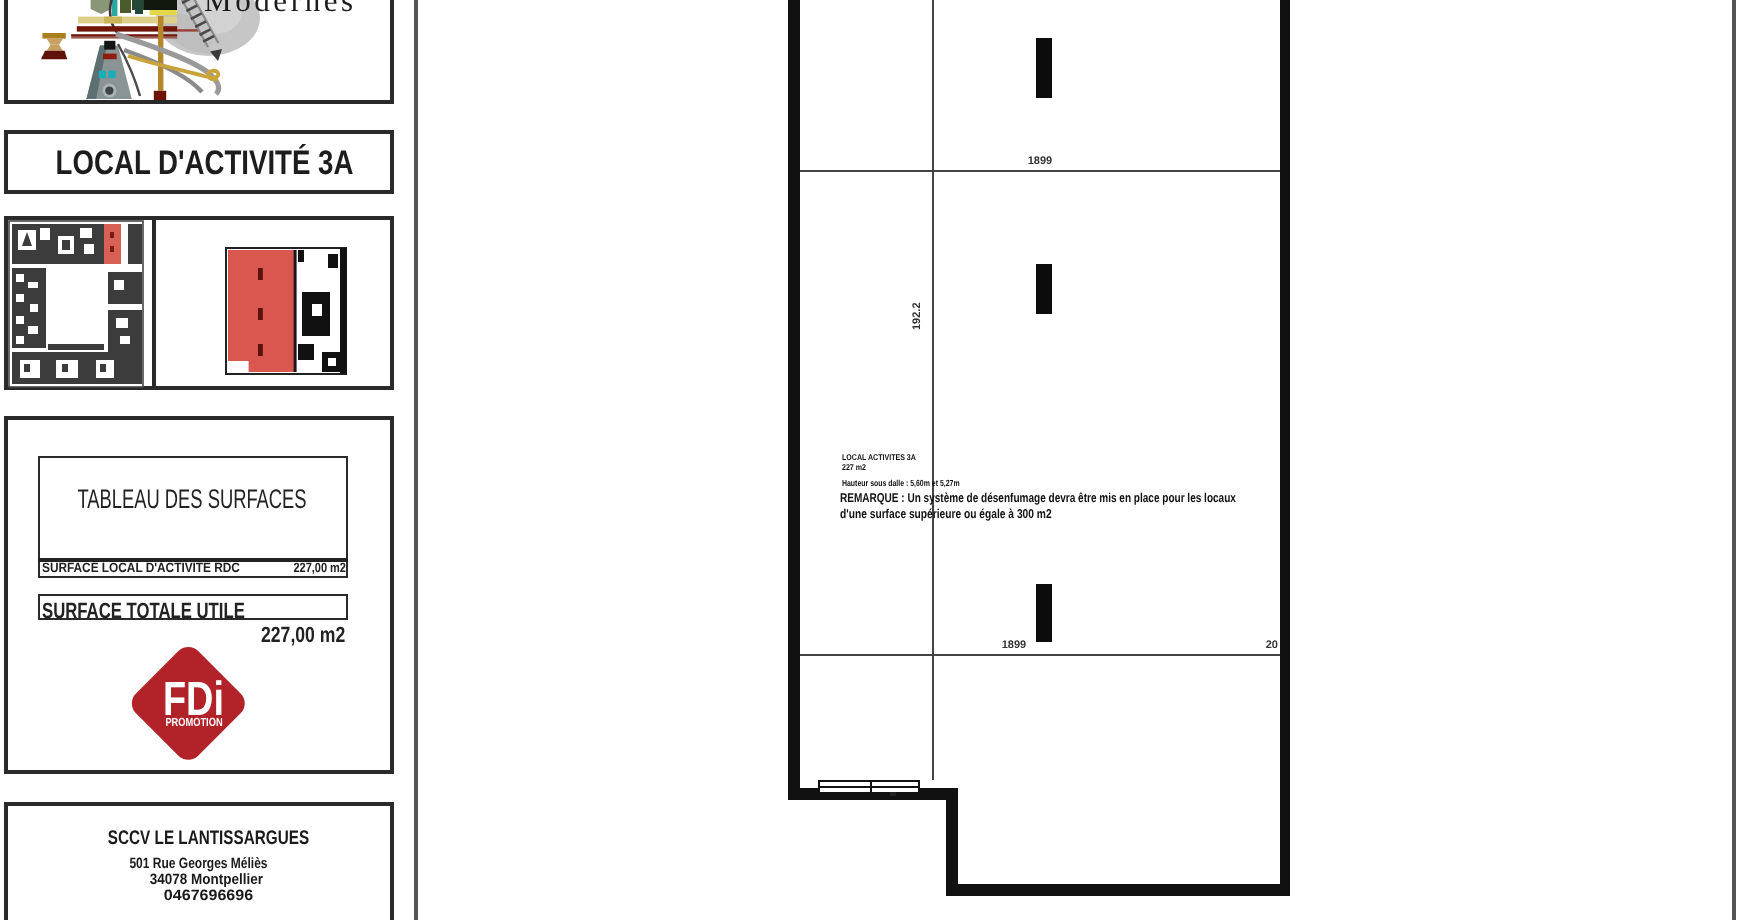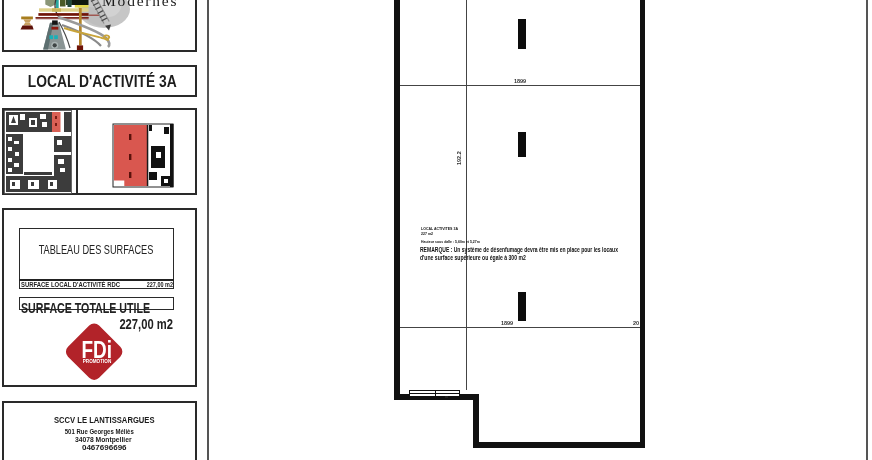--- a/index.html
+++ b/index.html
@@ -165,21 +165,21 @@
 <div class="box" style="left:18.5px;top:228px;width:155.5px;height:61px;border-width:1.5px;"></div>
 
 <div class="abs" style="left:-3.75px;top:241.5px;width:200px;text-align:center;font-size:13.5px;color:#222;white-space:nowrap;transform:scaleX(0.68);">TABLEAU DES SURFACES</div>
 
 <div class="abs" style="left:19px;top:279px;width:154.5px;height:1.8px;background:#222;"></div>
 
 <div class="abs" style="left:20.5px;top:281px;width:152px;font-size:6.7px;font-weight:bold;color:#222;"><span style="display:inline-block;transform:scaleX(0.885);transform-origin:0 0;white-space:nowrap;">SURFACE LOCAL D'ACTIVITÉ RDC</span><span style="float:right;display:inline-block;transform:scaleX(0.82);transform-origin:100% 0;white-space:nowrap;">227,00 m2</span></div>
 
 <div class="box" style="left:18.5px;top:296.5px;width:155.5px;height:13px;border-width:1.5px;"></div>
 
-<div class="abs" style="left:20.5px;top:299.5px;width:152px;font-size:14px;font-weight:bold;color:#222;"><span style="display:inline-block;transform:scaleX(0.76);transform-origin:0 0;white-space:nowrap;">SURFACE TOTALE UTILE</span><span style="float:right;display:inline-block;transform:scaleX(0.8);transform-origin:100% 0;white-space:nowrap;">227,00 m2</span></div>
+<div class="abs" style="left:20.5px;top:299.5px;width:152px;font-size:11px;font-weight:bold;color:#222;"><span style="display:inline-block;transform:scaleX(0.76);transform-origin:0 0;white-space:nowrap;">SURFACE TOTALE UTILE</span><span style="float:right;display:inline-block;transform:scaleX(0.8);transform-origin:100% 0;white-space:nowrap;">227,00 m2</span></div>
 
 <svg class="abs" style="left:60px;top:317px;" width="70" height="70" viewBox="0 0 70 70">
   <g transform="rotate(45 34.15 34.7)">
     <rect x="12.15" y="12.7" width="44" height="44" rx="7" fill="#b22329"></rect>
   </g>
   <text x="21.5" y="40.6" font-size="24" font-weight="bold" fill="#fff" textLength="30.5" lengthAdjust="spacingAndGlyphs">FDi</text>
   <text x="22.7" y="46.2" font-size="5.9" font-weight="bold" fill="#fff" textLength="28.6" lengthAdjust="spacingAndGlyphs">PROMOTION</text>
 </svg>
 
 <div class="box" style="left:2px;top:401px;width:194.5px;height:66px;"></div>

